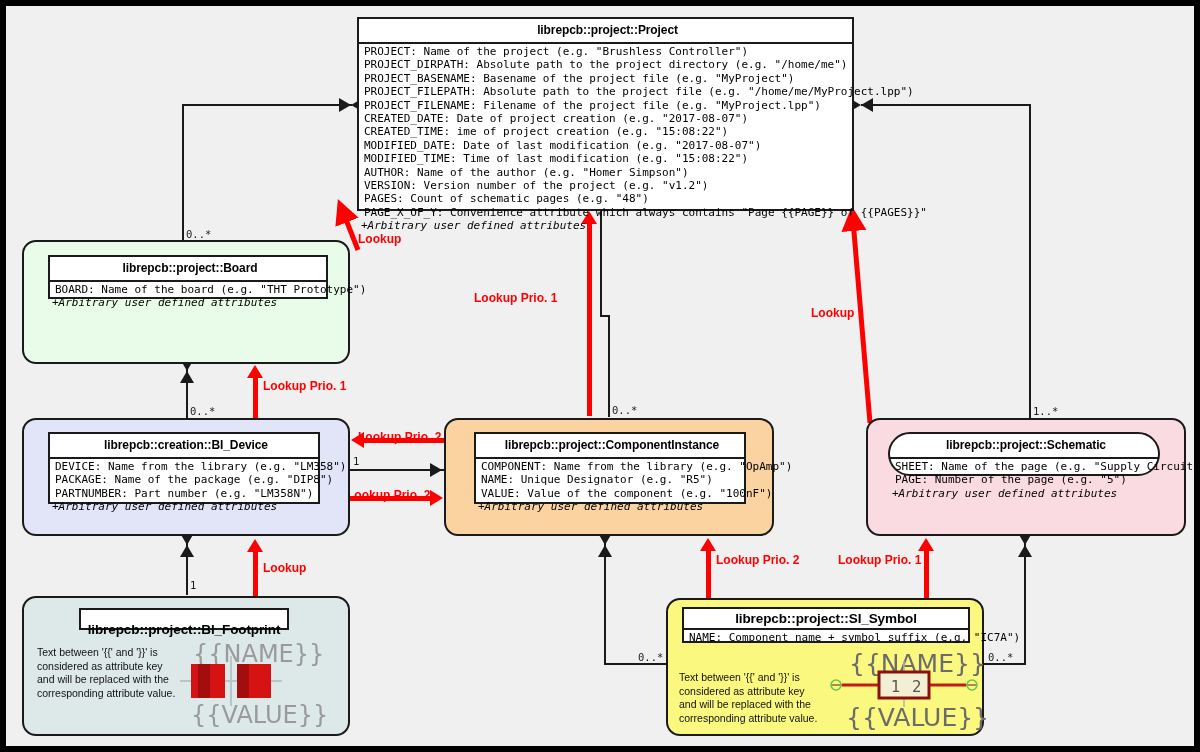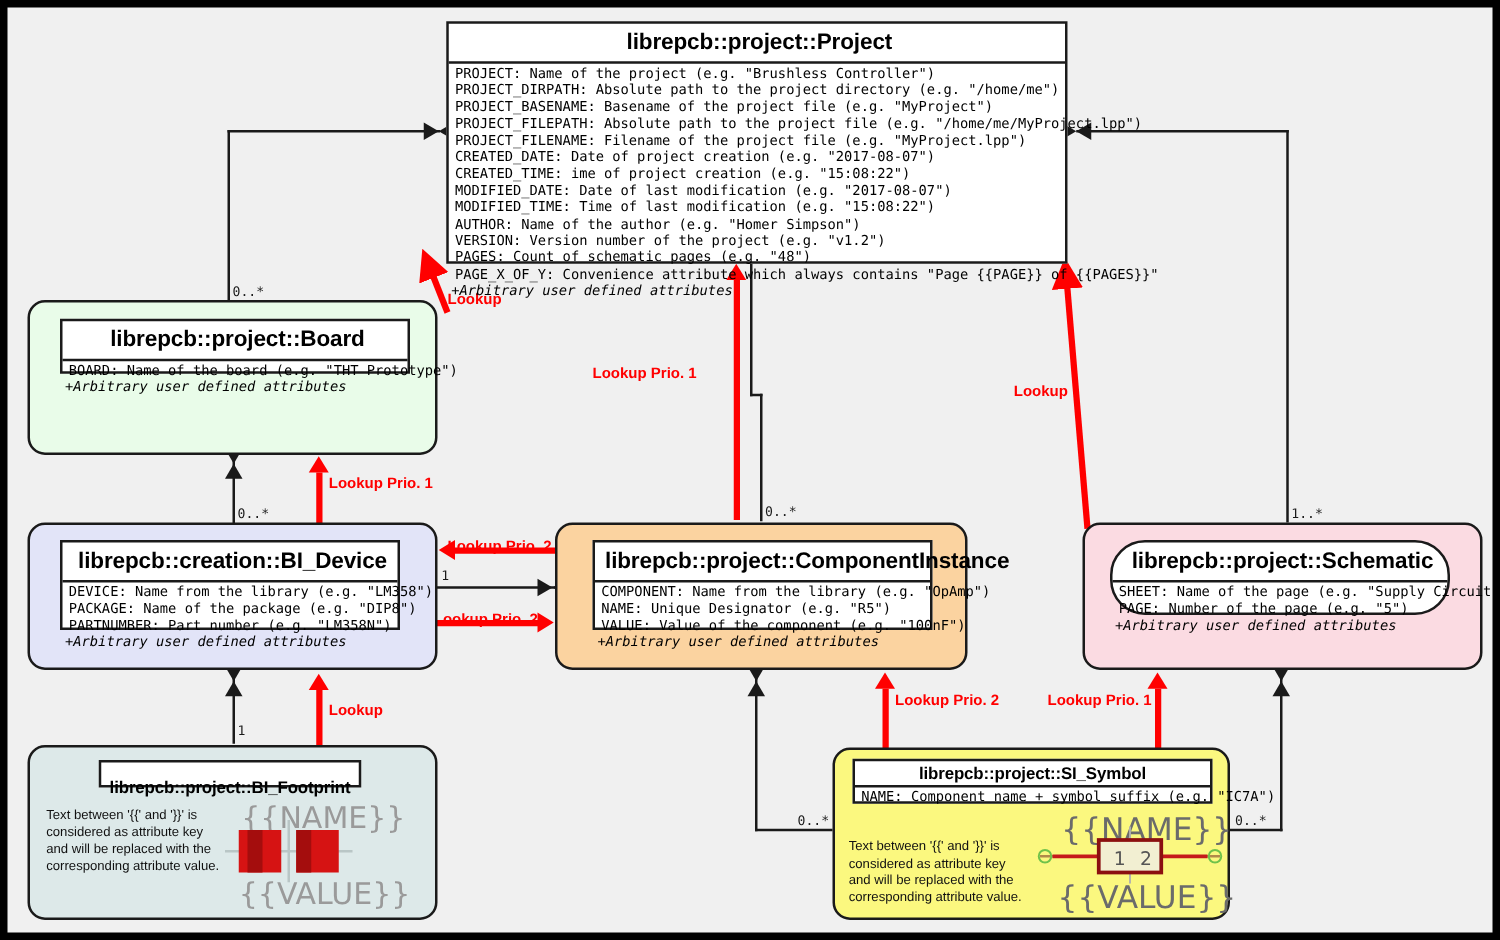--- a/index.html
+++ b/index.html
@@ -41,21 +41,21 @@
   
   .classbox {
     position: absolute;
     border: 2px solid #1a1a1a;
     background: #ffffff;
     box-sizing: border-box;
   }
   .cls-title {
     text-align: center;
     font-weight: bold;
-    font-size: 18px;
+    font-size: 12px;
     color: #000;
     padding: 4px 4px 5px 8px;
     border-bottom: 2px solid #1a1a1a;
     white-space: nowrap;
     letter-spacing: -0.1px;
   }
   .cls-title.no-rule { border-bottom: none; }
   .cls-attrs {
     font-family: "DejaVu Sans Mono", monospace;
     font-size: 11px;
@@ -266,21 +266,21 @@
       <div class="cls-title">librepcb::project::ComponentInstance</div>
       <div class="cls-attrs">
         <div>COMPONENT: Name from the library (e.g. "OpAmp")</div>
         <div>NAME: Unique Designator (e.g. "R5")</div>
         <div>VALUE: Value of the component (e.g. "100nF")</div>
         <div class="arb">+Arbitrary user defined attributes</div>
       </div>
     </div>
 
     <div class="pkg pkg-pink" style="left:860px; top:412px; width:320px; height:118px;"></div>
-    <div class="classbox" style="left:882px; top:426px; width:272px; height:60px;border-radius:28px;">
+    <div class="classbox" style="left:882px; top:426px; width:272px; height:44px;border-radius:28px;">
       <div class="cls-title">librepcb::project::Schematic</div>
       <div class="cls-attrs">
         <div>SHEET: Name of the page (e.g. "Supply Circuit")</div>
         <div>PAGE: Number of the page (e.g. "5")</div>
         <div class="arb">+Arbitrary user defined attributes</div>
       </div>
     </div>
 
     <div class="pkg pkg-teal" style="left:16px; top:590px; width:328px; height:140px;"></div>
     <div class="classbox" style="left:73px; top:602px; width:210px; height:22px;">

